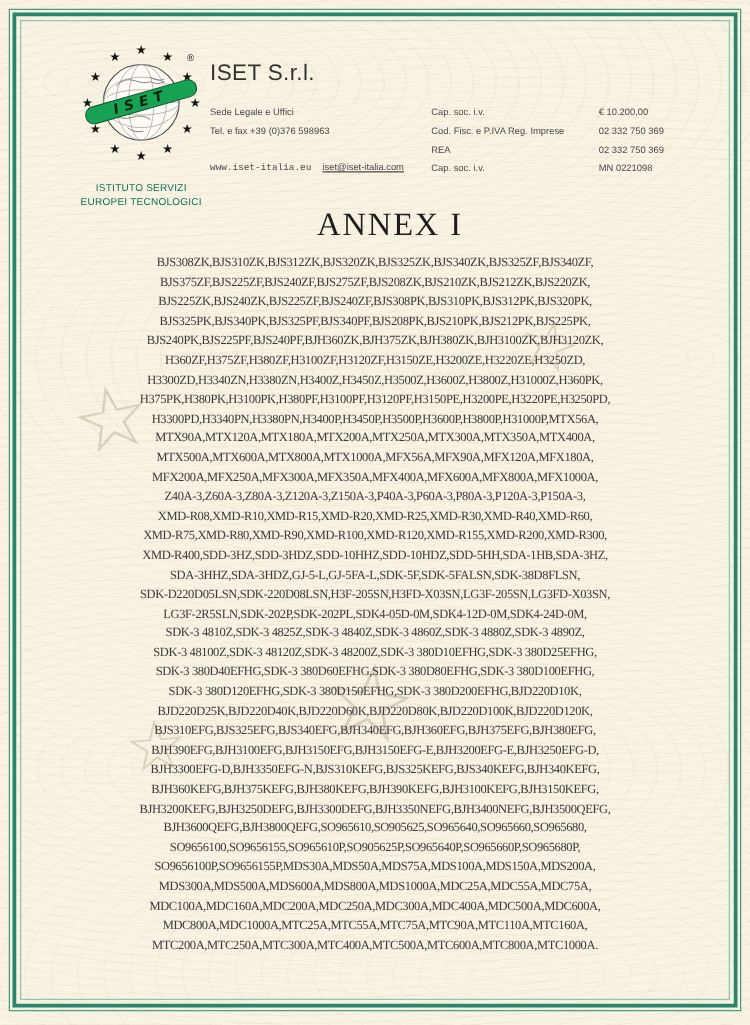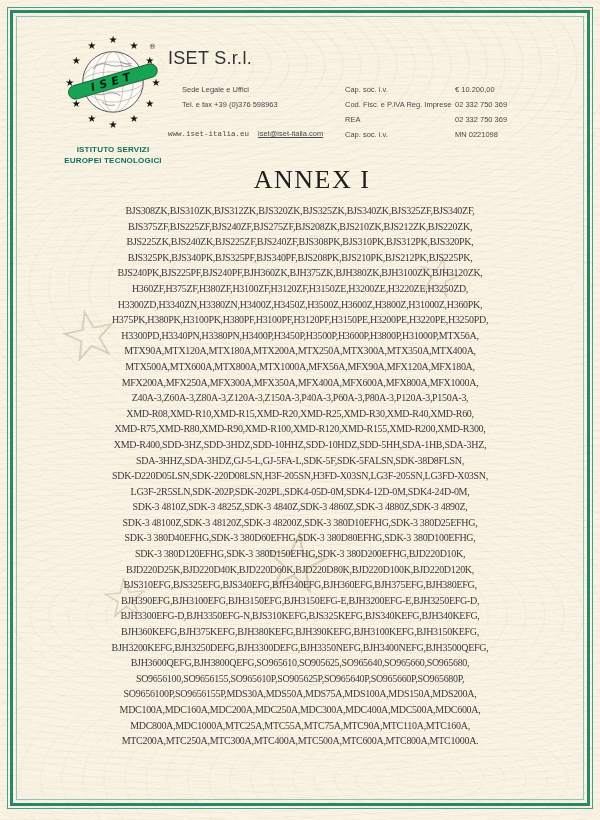--- a/index.html
+++ b/index.html
@@ -24,29 +24,29 @@
   .f1{inset:7px 7px 11px 7px;border:1px solid #4d9c84;}
   .f2{inset:10px 10px 14px 10px;border:3px solid var(--frame_green);}
   .f3{inset:16px 16px 20px 16px;border:1px solid #8fc3b2;}
   .wm{position:absolute;z-index:0;color:rgba(138,124,92,0.28);font-family:"DejaVu Sans",sans-serif;line-height:1;user-select:none;}
   .wm1{left:58px;top:300px;font-size:70px;transform:rotate(-12deg);}
   .wm2{left:258px;top:520px;font-size:84px;transform:rotate(8deg);}
   .wm3{left:100px;top:570px;font-size:56px;transform:rotate(-5deg);}
   .wm4{left:415px;top:250px;font-size:54px;transform:rotate(14deg);}
   .letterhead{position:absolute;inset:0;z-index:2;}
   .logo-block{position:absolute;left:46px;top:36px;width:134px;text-align:center;}
-  .logo-caption{margin-top:4px;font-size:8px;font-weight:bold;color:var(--caption_green);line-height:10.5px;letter-spacing:0.2px;}
+  .logo-caption{margin-top:4px;font-size:8px;font-weight:normal;color:var(--caption_green);line-height:10.5px;letter-spacing:0.2px;}
   .company-name{position:absolute;left:168px;top:48px;font-size:18px;color:#333;letter-spacing:0.3px;}
   .company-info{position:absolute;left:168px;top:84px;font-size:7.5px;color:#4a4a4a;}
-  .info-line{height:15px;line-height:11px;margin-left:14px;}
+  .info-line{height:15px;line-height:11px;}
   .web-row{position:absolute;left:168px;top:129px;font-size:7.5px;color:#4a4a4a;}
   .website{margin-right:9px;font-family:Liberation Mono, monospace;}
   .email{text-decoration:underline;cursor:pointer;text-align:center;}
   .registry{position:absolute;left:345px;top:84px;width:236px;font-size:7.5px;color:#4a4a4a;}
-  .reg-row{display:flex;height:15px;line-height:11px;}
+  .reg-row{display:flex;height:15px;line-height:11px;gap:24px;}
   .reg-label{width:110px;flex:0 0 110px;}
   .reg-value{flex:1;}
   .annex-title{
     position:absolute;z-index:2;top:165px;left:0;right:0;margin:0;text-align:center;
     font-family:"Liberation Serif","DejaVu Serif",serif;font-weight:400;
     font-size:26px;line-height:30px;letter-spacing:1.5px;color:#1e1e1e;padding-left:24px;
   }
   .codes{
     position:absolute;z-index:2;top:203px;left:0;right:0;text-align:center;
     font-family:"Liberation Serif","DejaVu Serif",serif;
@@ -212,20 +212,21 @@
       <div class="code-line">BJH360KEFG,BJH375KEFG,BJH380KEFG,BJH390KEFG,BJH3100KEFG,BJH3150KEFG,</div>
 
       <div class="code-line">BJH3200KEFG,BJH3250DEFG,BJH3300DEFG,BJH3350NEFG,BJH3400NEFG,BJH3500QEFG,</div>
 
       <div class="code-line">BJH3600QEFG,BJH3800QEFG,SO965610,SO905625,SO965640,SO965660,SO965680,</div>
 
       <div class="code-line">SO9656100,SO9656155,SO965610P,SO905625P,SO965640P,SO965660P,SO965680P,</div>
 
       <div class="code-line">SO9656100P,SO9656155P,MDS30A,MDS50A,MDS75A,MDS100A,MDS150A,MDS200A,</div>
 
+      <div class="code-line">MDS300A,MDS500A,MDS600A,MDS800A,MDS1000A,MDC25A,MDC55A,MDC75A,</div>
 
       <div class="code-line">MDC100A,MDC160A,MDC200A,MDC250A,MDC300A,MDC400A,MDC500A,MDC600A,</div>
 
       <div class="code-line">MDC800A,MDC1000A,MTC25A,MTC55A,MTC75A,MTC90A,MTC110A,MTC160A,</div>
 
       <div class="code-line">MTC200A,MTC250A,MTC300A,MTC400A,MTC500A,MTC600A,MTC800A,MTC1000A.</div>
     </main>
 
 </div>
 

